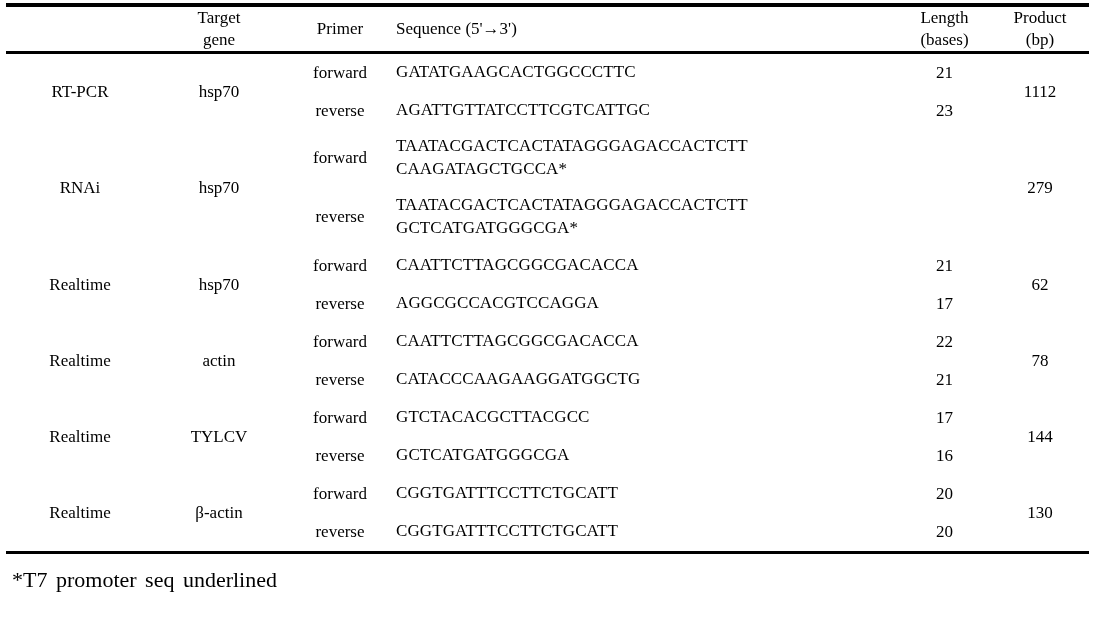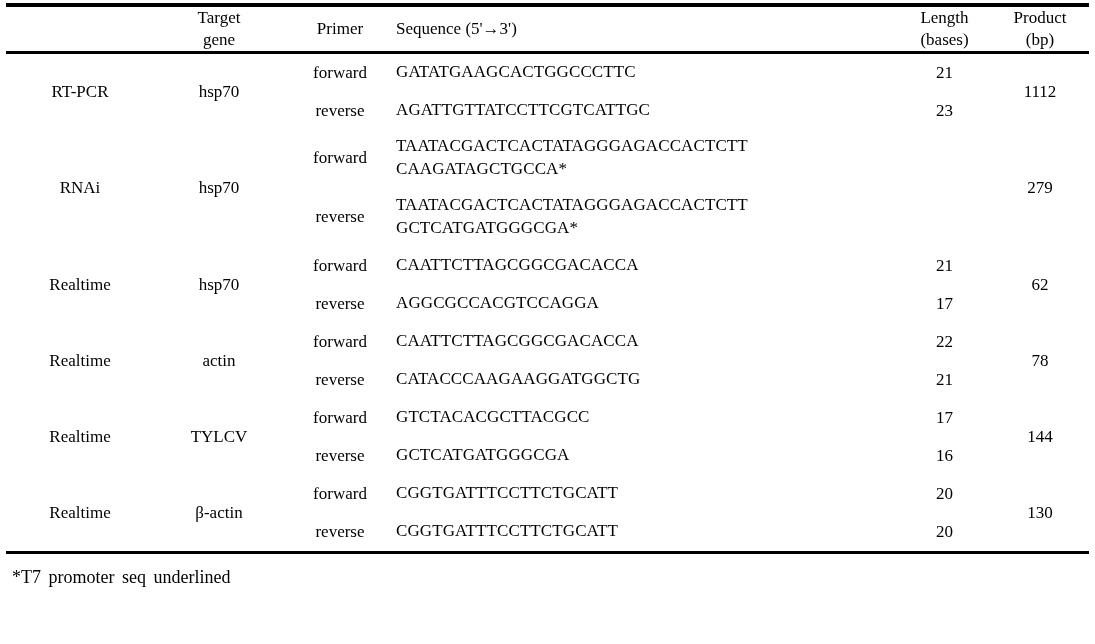--- a/index.html
+++ b/index.html
@@ -95,21 +95,21 @@
     display: block;
     line-height: 1.33;
     white-space: nowrap;
   }
   .t7 {
     text-underline-offset: 2px;
   }
 
   
   .footnote {
-    font-size: 18px;
+    font-size: 22px;
     padding: 13px 0 0 6px;
     word-spacing: 3px;
   }
 </style>
 </head>
 <body>
 
 <div class="sheet">
 
   <div class="rule rule-top"></div>

